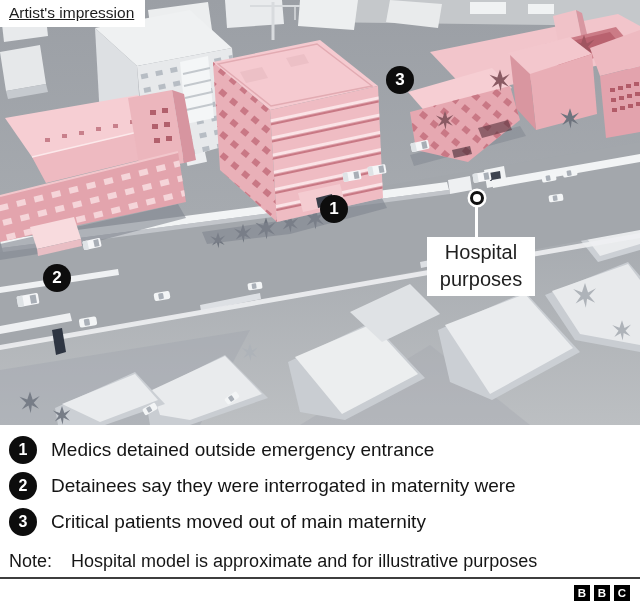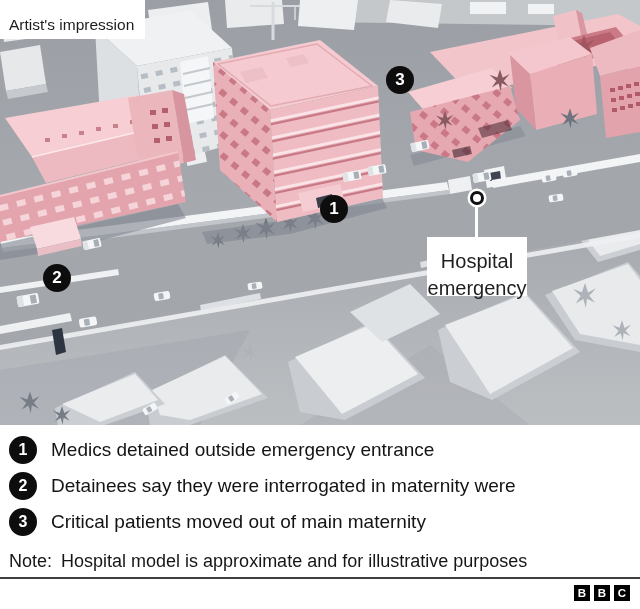--- a/index.html
+++ b/index.html
@@ -2,38 +2,38 @@
 <html><head>
 <meta charset="utf-8">
 <style>
   html,body{margin:0;padding:0;background:#fff;}
   .figure{position:relative;width:640px;height:609px;overflow:hidden;
           font-family:"Liberation Sans",sans-serif;background:#fff;}
   
   .map{position:absolute;top:0;left:0;width:640px;height:425px;overflow:hidden;background:#a5a9ae;}
   .map svg{display:block;}
   .overlay-label{position:absolute;top:0;left:0;background:#fff;color:#1d1d1d;
-                 font-size:15.5px;padding:16px 11px 6px 9px;line-height:17px;}
+                 font-size:15.5px;padding:4px 11px 6px 9px;line-height:17px;text-decoration:underline;}
   .marker{position:absolute;width:28px;height:28px;border-radius:50%;background:#0d0d0d;
           color:#fff;font-size:17px;font-weight:700;text-align:center;line-height:28px;}
   .m1{left:320px;top:195px;} .m2{left:43px;top:264px;} .m3{left:386px;top:66px;}
   .entrance-dot{position:absolute;left:470px;top:191px;width:14px;height:14px;border-radius:50%;
                 background:#fff;border:3px solid #101010;box-shadow:0 0 0 2.5px #fff;box-sizing:border-box;}
   .entrance-line{position:absolute;left:475px;top:204px;width:3px;height:34px;background:#fff;}
-  .entrance-label{position:absolute;left:427px;top:237px;width:100px;height:59px;background:#fff;
-                  color:#1f1f1f;font-size:20px;line-height:27px;text-align:center;padding-top:11px;box-sizing:border-box;}
+  .entrance-label{position:absolute;left:427px;top:237px;width:108px;height:59px;background:#fff;
+                  color:#1f1f1f;font-size:20px;line-height:27px;text-align:center;padding-top:2px;box-sizing:border-box;}
   
   .legend{position:absolute;top:425px;left:0;width:640px;height:184px;background:#fff;color:#141414;}
   .legend-row{display:flex;align-items:center;margin-left:9px;margin-bottom:8px;height:28px;}
   .legend-row:first-child{margin-top:11px;}
   .badge{flex:0 0 28px;width:28px;height:28px;border-radius:50%;background:#0d0d0d;color:#fff;
          font-size:16px;font-weight:700;text-align:center;line-height:28px;margin-right:14px;}
   .legend-text{font-size:19px;line-height:22px;}
   .note{margin:15px 0 0 9px;font-size:18px;color:#161616;}
-  .note .note-label{margin-right:9px;}
+  .note .note-label{margin-right:19px;}
   .divider{position:absolute;top:152px;left:0;width:640px;border-top:2px solid #3e3e3e;}
   .bbc{position:absolute;top:160px;right:10px;display:flex;gap:4px;}
   .bbc-block{width:16px;height:16px;background:#000;color:#fff;font-size:11.5px;font-weight:700;
              text-align:center;line-height:16px;}
 </style>
 </head>
 <body>
 
 <div class="figure">
 
@@ -254,21 +254,21 @@
     </svg>
 
     <div class="overlay-label">Artist's impression</div>
     <div class="marker m1">1</div>
     <div class="marker m2">2</div>
     <div class="marker m3">3</div>
     <div class="entrance-line"></div>
     <div class="entrance-dot"></div>
     <div class="entrance-label">
       <span>Hospital</span><br>
-      <span>emergency</span>
+      <span>purposes</span>
     </div>
   </div>
 
   <div class="legend">
     <div class="legend-row">
       <span class="badge">1</span>
       <span class="legend-text">Medics detained outside emergency entrance</span>
     </div>
     <div class="legend-row">
       <span class="badge">2</span>

